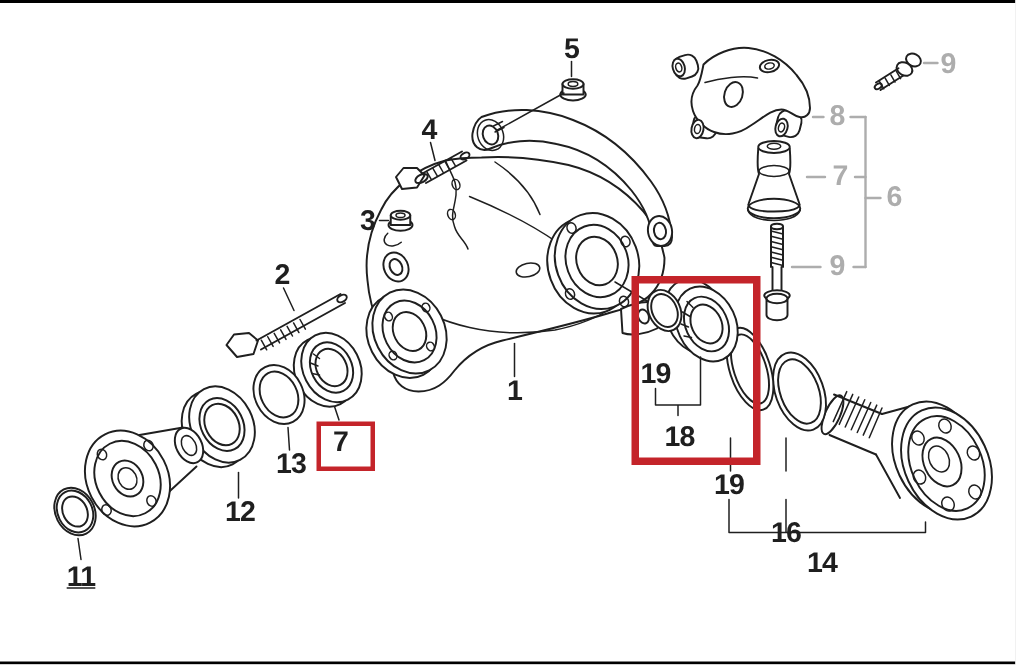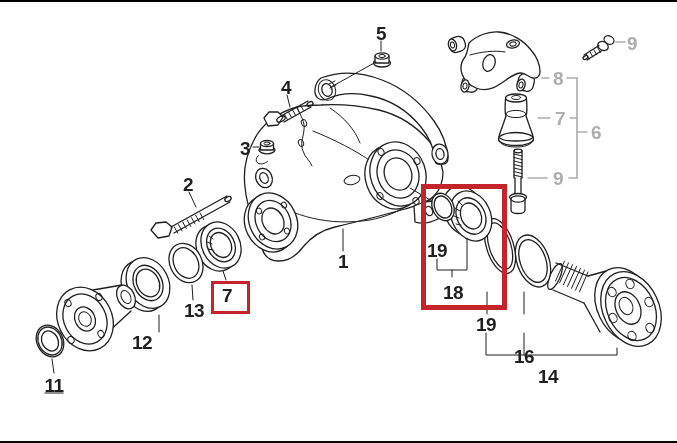--- a/index.html
+++ b/index.html
@@ -283,21 +283,21 @@
       <div class="callout" style="left: 188px; top: 184px;">2</div>
       <div class="callout" style="left: 245px; top: 148px;">3</div>
       <div class="callout" style="left: 286px; top: 87px;">4</div>
       <div class="callout" style="left: 381px; top: 33px;">5</div>
       <div class="callout gray" style="left: 596px; top: 132px;">6</div>
       <div class="callout gray" style="left: 560px; top: 118px;">7</div>
       <div class="callout gray" style="left: 558px; top: 78px;">8</div>
       <div class="callout gray" style="left: 558px; top: 178px;">9</div>
       <div class="callout gray" style="left: 632px; top: 43px;">9</div>
       <div class="callout" style="left: 54px; top: 385px; text-decoration: underline;">11</div>
-      <div class="callout" style="left: 142px; top: 342px;">12</div>
+      <div class="callout" style="left: 160px; top: 342px;">12</div>
       <div class="callout" style="left: 194px; top: 310px;">13</div>
       <div class="callout" style="left: 227px; top: 295px;">7</div>
       <div class="callout" style="left: 548px; top: 376px;">14</div>
       <div class="callout" style="left: 524px; top: 324px; margin-top: 32px;">16</div>
       <div class="callout" style="left: 486px; top: 324px;">19</div>
       <div class="callout" style="left: 453px; top: 292px;">18</div>
       <div class="callout" style="left: 437px; top: 250px;">19</div>
     </div>
 </div>
 

